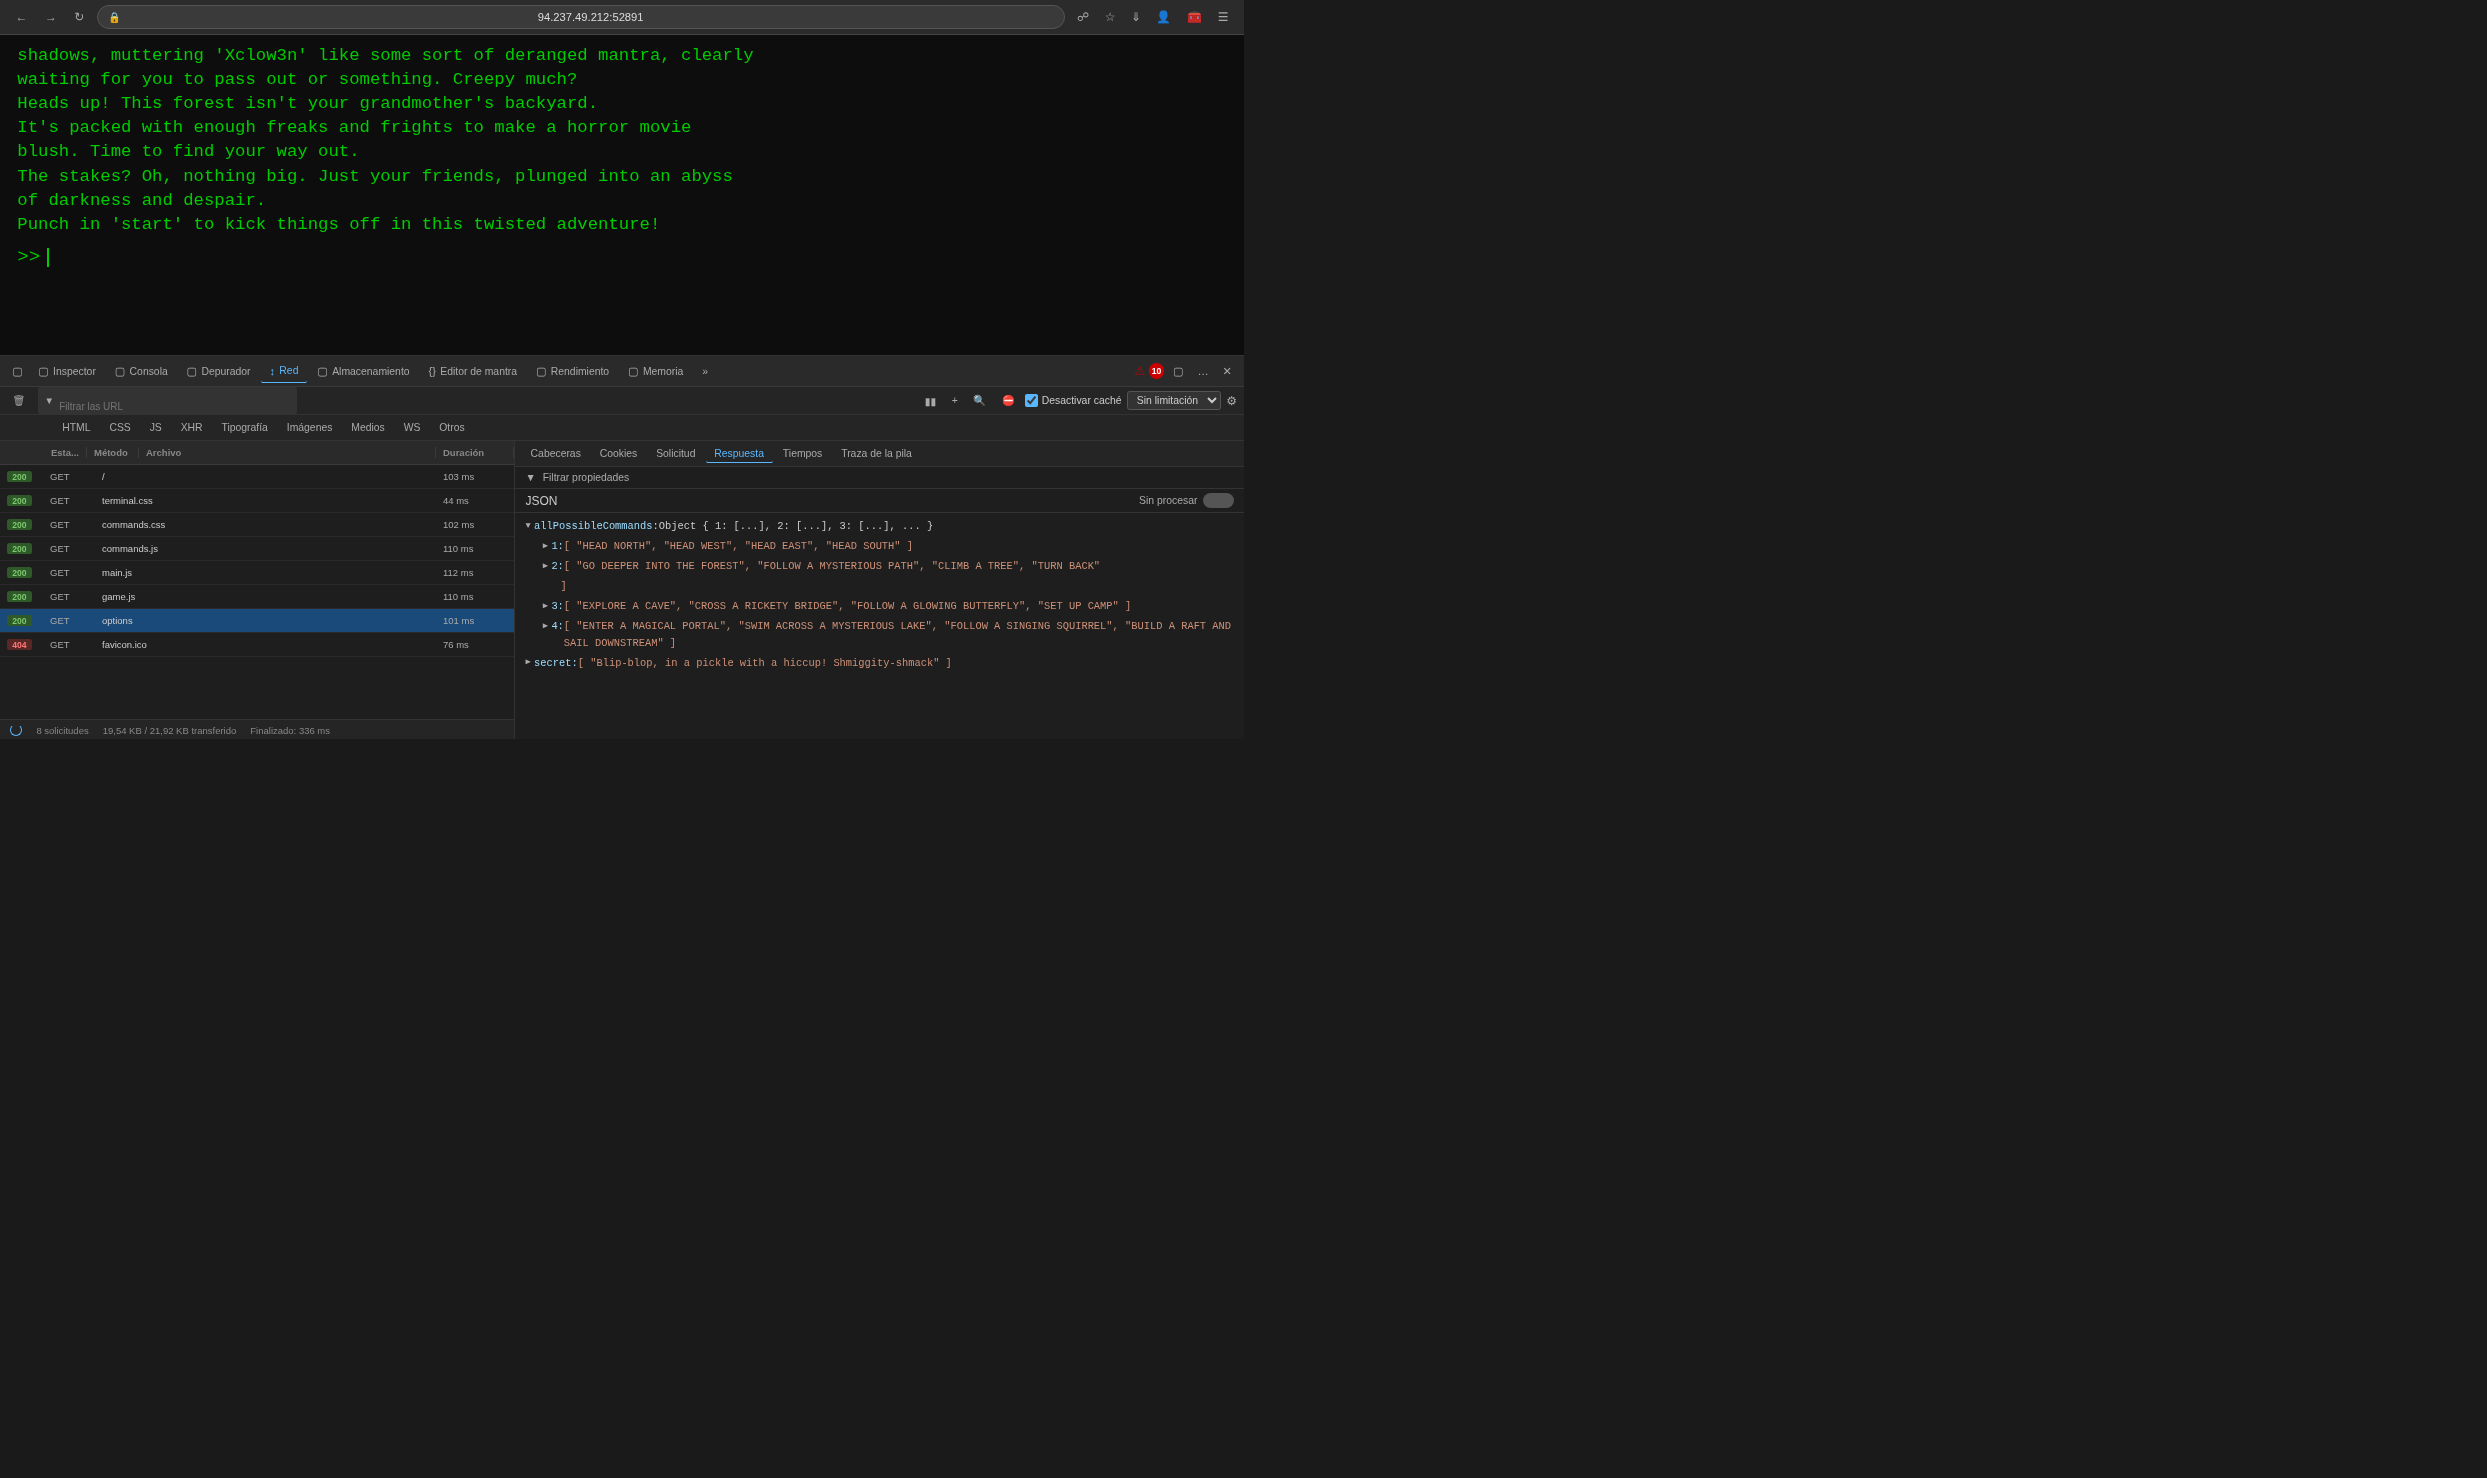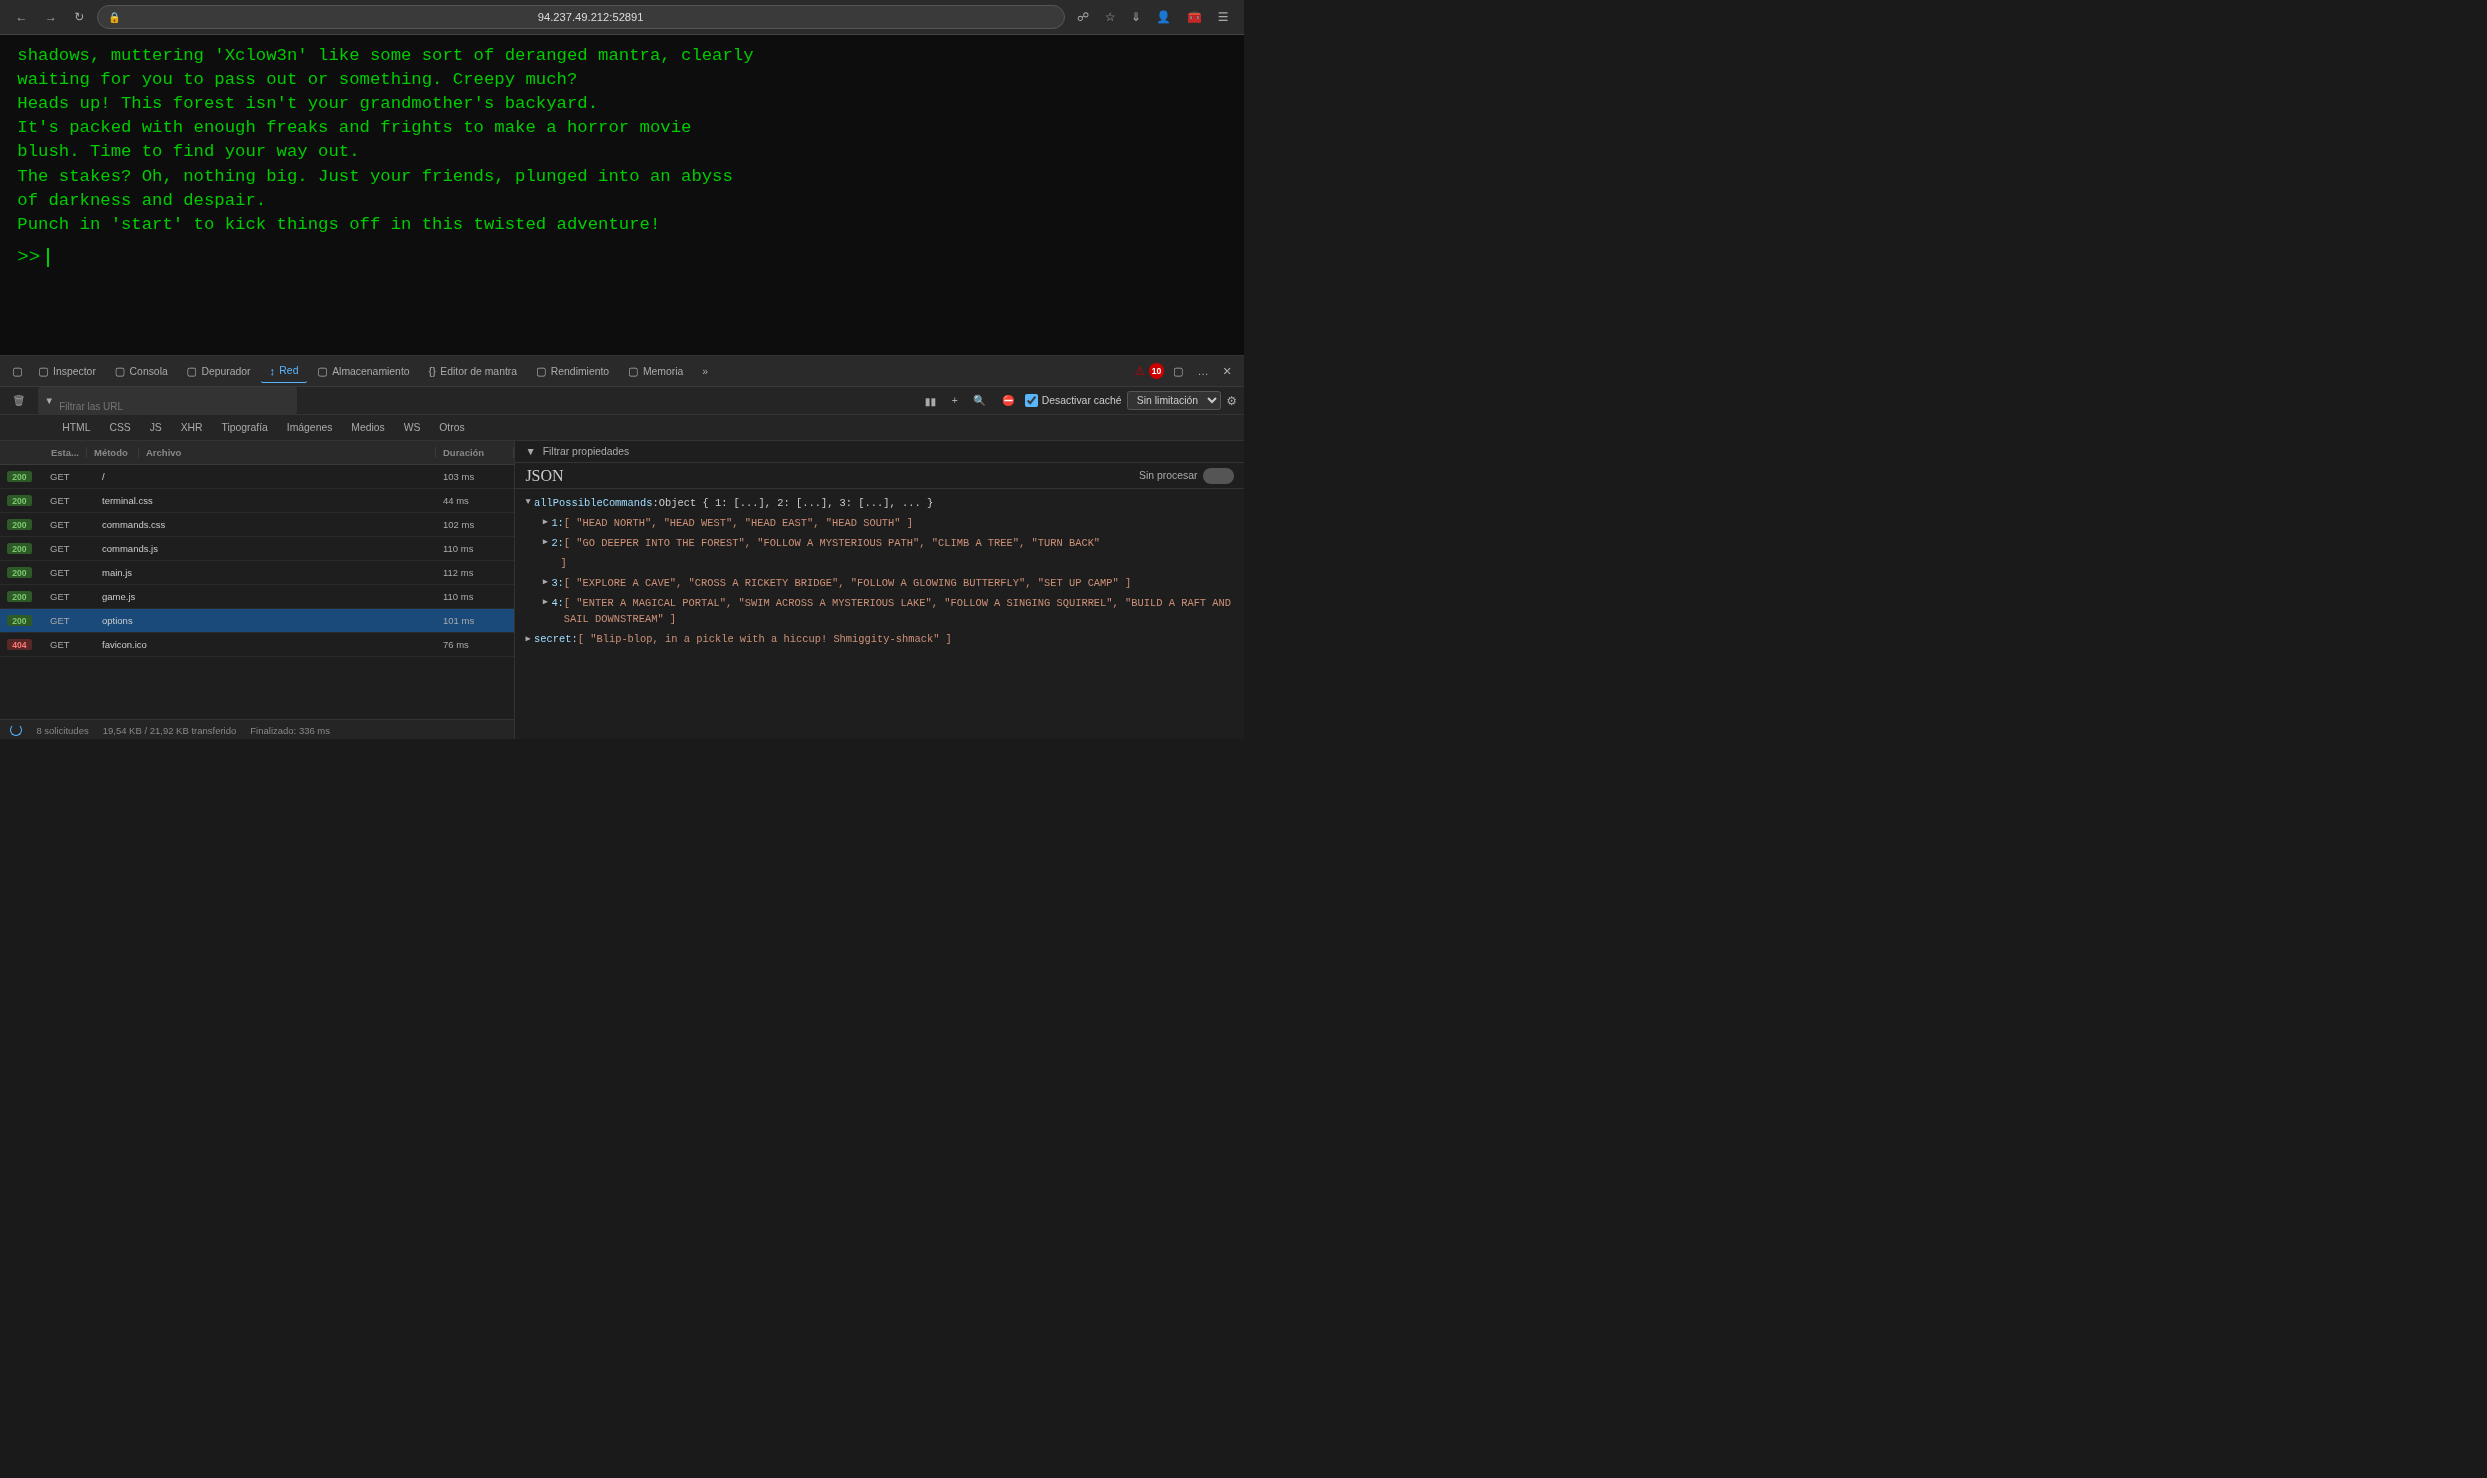--- a/index.html
+++ b/index.html
@@ -358,22 +358,21 @@
     }
     .response-format-area {
       display: flex;
       align-items: center;
       padding: 3.5px 10.4px;
       border-bottom: 0.9px solid #333;
       gap: 7px;
     }
     .json-label {
       color: #ccc;
-      font-size: 16px;
-      font-family: Liberation Serif, serif;
+      font-size: 12px;
     }
     .raw-toggle {
       margin-left: auto;
       display: flex;
       align-items: center;
       gap: 5.2px;
       color: #aaa;
       font-size: 10.4px;
       justify-content: flex-end;
     }
@@ -635,20 +634,28 @@
       <div class="status-bar">
         <div class="status-indicator"></div>
         <span>8 solicitudes</span>
         <span>19,54 KB / 21,92 KB transferido</span>
         <span>Finalizado: 336 ms</span>
       </div>
     </div>
 
     <div class="details-panel">
 
+      <div class="details-tabs">
+        <button class="details-tab">Cabeceras</button>
+        <button class="details-tab">Cookies</button>
+        <button class="details-tab">Solicitud</button>
+        <button class="details-tab active">Respuesta</button>
+        <button class="details-tab">Tiempos</button>
+        <button class="details-tab">Traza de la pila</button>
+      </div>
 
       <div class="response-header-bar">
         <span style="color:#aaa;font-size:10.4px;">▼</span>
         <span class="filter-props-label">Filtrar propiedades</span>
       </div>
 
       <div class="response-format-area">
         <span class="json-label">JSON</span>
         <div class="raw-toggle">
           <span>Sin procesar</span>

